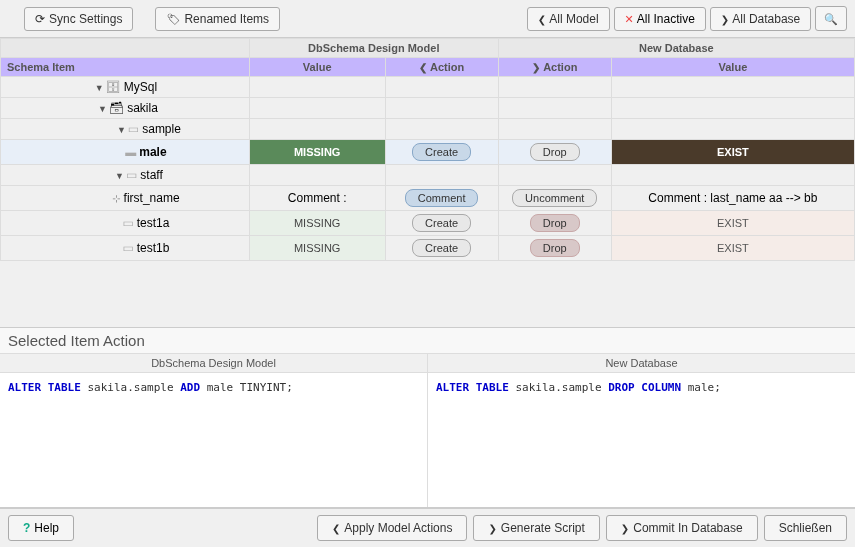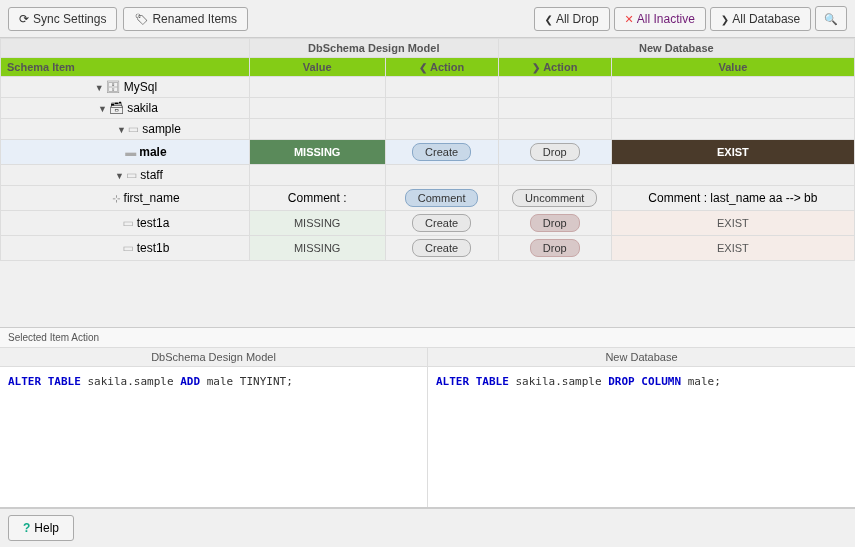--- a/index.html
+++ b/index.html
@@ -25,40 +25,41 @@
       display: flex;
       align-items: center;
       gap: 4px;
       padding: 4px 10px;
       border: 1px solid #aaa;
       border-radius: 3px;
       background: #f5f5f5;
       cursor: pointer;
       font-size: 12px;
       color: #333;
+      margin-left: 16px;
     }
     .toolbar-right {
       margin-left: auto;
       display: flex;
       gap: 4px;
       align-items: center;
     }
     .top-filter-btn {
       display: flex;
       align-items: center;
       gap: 3px;
       padding: 4px 10px;
       border: 1px solid #aaa;
       border-radius: 3px;
       background: #f5f5f5;
       cursor: pointer;
       font-size: 12px;
       color: #333;
     }
-    .top-filter-btn.inactive { color: #701a75; }
+    .top-filter-btn.inactive { color: #000000; }
     .search-btn {
       padding: 4px 8px;
       border: 1px solid #aaa;
       border-radius: 3px;
       background: #f5f5f5;
       cursor: pointer;
     }
     .main-content {
       flex: 1;
       display: flex;
@@ -83,21 +84,21 @@
       overflow: hidden;
     }
     .sync-table .schema-col { width: 220px; text-align: left; }
     .group-header th {
       background: #e8e8e8;
       font-weight: bold;
       font-size: 11px;
       color: #555;
     }
     .sub-header th {
-      background: #84cc16;
+      background: #c4b5fd;
       font-size: 11px;
       color: #555;
     }
     .schema-item-cell {
       text-align: left;
       padding-left: 4px;
     }
     .cell-missing-green {
       background: #5a8a5a;
       color: white;
@@ -140,21 +141,21 @@
     }
     .selected-section {
       height: 180px;
       display: flex;
       flex-direction: column;
       background: #fff;
       border-bottom: 1px solid #ccc;
     }
     .selected-title {
       padding: 4px 8px;
-      font-size: 10px;
+      font-size: 15px;
       color: #555;
       border-bottom: 1px solid #ddd;
       background: #f8f8f8;
     }
     .selected-body {
       flex: 1;
       display: flex;
     }
     .selected-pane {
       flex: 1;
@@ -228,21 +229,21 @@
     <span class="icon-sync"></span>
     <span>Sync Settings</span>
   </button>
   <button class="toolbar-btn">
     <span class="icon-tag"></span>
     <span>Renamed Items</span>
   </button>
   <div class="toolbar-right">
     <button class="top-filter-btn">
       <span class="chevron-left"></span>
-      <span>All Drop</span>
+      <span>All Model</span>
     </button>
     <button class="top-filter-btn inactive">
       <span class="icon-x"></span>
       <span>All Inactive</span>
     </button>
     <button class="top-filter-btn">
       <span class="chevron-right"></span>
       <span>All Database</span>
     </button>
     <button class="search-btn">
@@ -365,13 +366,30 @@
       </div>
     </div>
   </div>
 </div>
 
 <div class="footer">
   <button class="help-btn">
     <span class="icon-help"></span>
     <span>Help</span>
   </button>
+  <div class="footer-right">
+    <button class="footer-btn">
+      <span class="chevron-left"></span>
+      <span>Apply Model Actions</span>
+    </button>
+    <button class="footer-btn">
+      <span class="chevron-right"></span>
+      <span>Generate Script</span>
+    </button>
+    <button class="footer-btn">
+      <span class="chevron-right"></span>
+      <span>Commit In Database</span>
+    </button>
+    <button class="footer-btn">
+      <span>Schließen</span>
+    </button>
+  </div>
 </div>
 
 </body></html>

